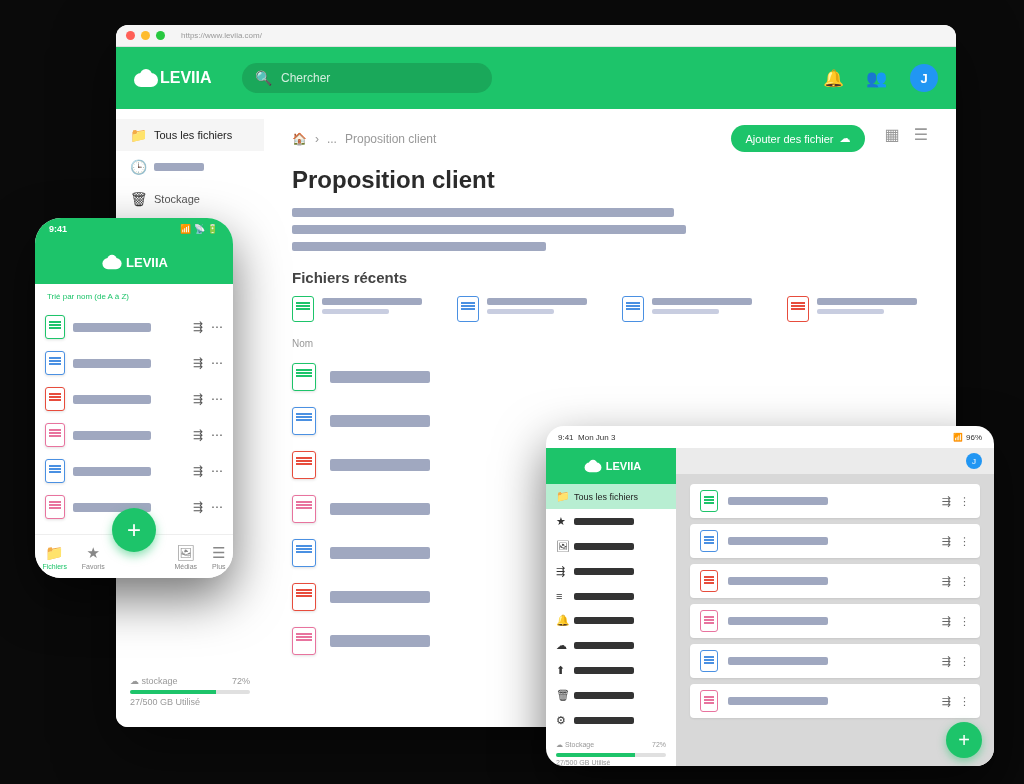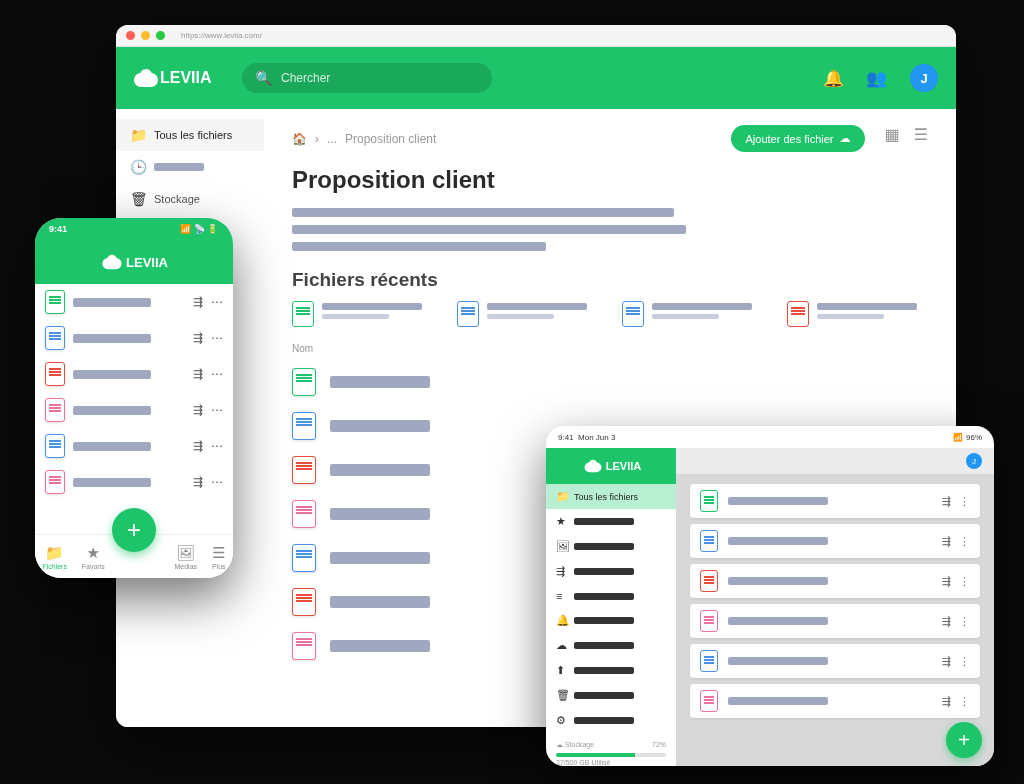--- a/index.html
+++ b/index.html
@@ -32,21 +32,21 @@
 .storage-fill{height:100%;background:#1dc46a;width:72%}
 .storage-text{font-size:9px;color:#999;display:flex;justify-content:space-between}
 .main{flex:1;padding:16px 28px;overflow:auto}
 .topbar{display:flex;align-items:center;justify-content:space-between;margin-bottom:14px}
 .breadcrumb{display:flex;align-items:center;gap:8px;color:#999;font-size:12px}
 .breadcrumb .home{color:#555}
 .add-btn{background:#1dc46a;color:#fff;border:none;padding:7px 14px;border-radius:16px;font-size:11px;display:flex;align-items:center;gap:6px;cursor:pointer}
 .view-icons{display:flex;gap:14px;color:#999}
 h1{font-size:24px;color:#2b2b2b;margin-bottom:14px;font-weight:700}
 .text-line{height:9px;background:#a0a8c0;border-radius:2px;margin-bottom:8px}
-.section-title{font-size:19px;color:#444;font-weight:600;margin:18px 0 10px}
+.section-title{font-size:15px;color:#444;font-weight:600;margin:18px 0 10px}
 .recent-row{display:flex;gap:24px}
 .recent-item{display:flex;gap:8px;flex:1}
 .file-icon{width:22px;height:26px;border:1.5px solid;border-radius:3px;position:relative;flex-shrink:0}
 .file-icon.green{border-color:#1dc46a}
 .file-icon.blue{border-color:#4a90e2}
 .file-icon.red{border-color:#e74c3c}
 .file-icon.pink{border-color:#e8739e}
 .file-icon::before{content:'';position:absolute;left:3px;right:3px;top:5px;height:1.5px;background:currentColor;box-shadow:0 3px 0 currentColor,0 6px 0 currentColor}
 .file-icon.green::before{color:#1dc46a}.file-icon.blue::before{color:#4a90e2}.file-icon.red::before{color:#e74c3c}.file-icon.pink::before{color:#e8739e}
 .recent-lines{flex:1;display:flex;flex-direction:column;gap:4px;padding-top:2px}
@@ -131,20 +131,32 @@
           <span class="placeholder-line"></span>
         </div>
       <div class="sitem">
           <span class="sicon">🗑</span>
           <span>Stockage</span>
         </div>
       <div class="sitem">
           <span class="sicon">⚙</span>
           <span>Paramètres</span>
         </div>
+      <div class="sidebar-bottom">
+        <div class="storage-text">
+            <span>☁ <span>stockage</span></span>
+            <span>72%</span>
+          </div>
+        <div class="storage-bar">
+            <div class="storage-fill"></div>
+          </div>
+        <div class="storage-text" style="margin-top:3px">
+            <span>27/500 GB Utilisé</span>
+          </div>
+      </div>
     </div>
     <div class="main">
       <div class="topbar">
         <div class="breadcrumb">
           <span class="home">🏠</span>
           <span>›</span>
           <span>...</span>
           <span>Proposition client</span>
         </div>
         <div style="display:flex;align-items:flex-start;gap:20px">
@@ -228,20 +240,21 @@
 
 <div class="phone">
   <div class="phone-status">
     <span>9:41</span>
     <span>📶 📡 🔋</span>
   </div>
   <div class="phone-header">
     <span class="cloud-icon" style="transform:scale(.8)"></span>
     <span>LEVIIA</span>
   </div>
+  <div class="phone-sort">Trié par nom (de A à Z)</div>
   <div class="phone-list">
     <div class="phone-row">
         <div class="file-icon green"></div>
         <div class="ph"></div>
         <div class="actions">
           <span>⇶</span>
           <span>⋯</span>
         </div>
       </div>
     <div class="phone-row">

